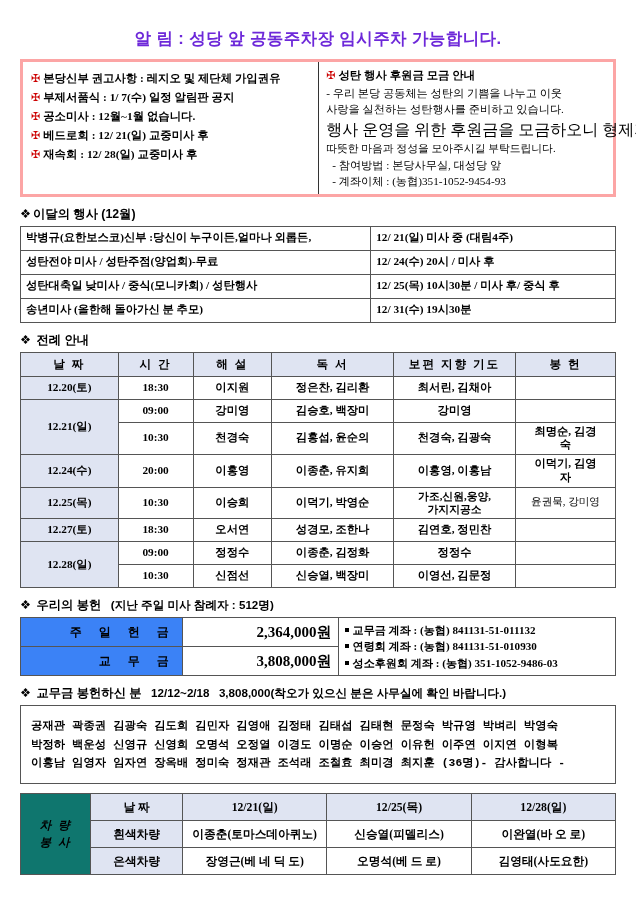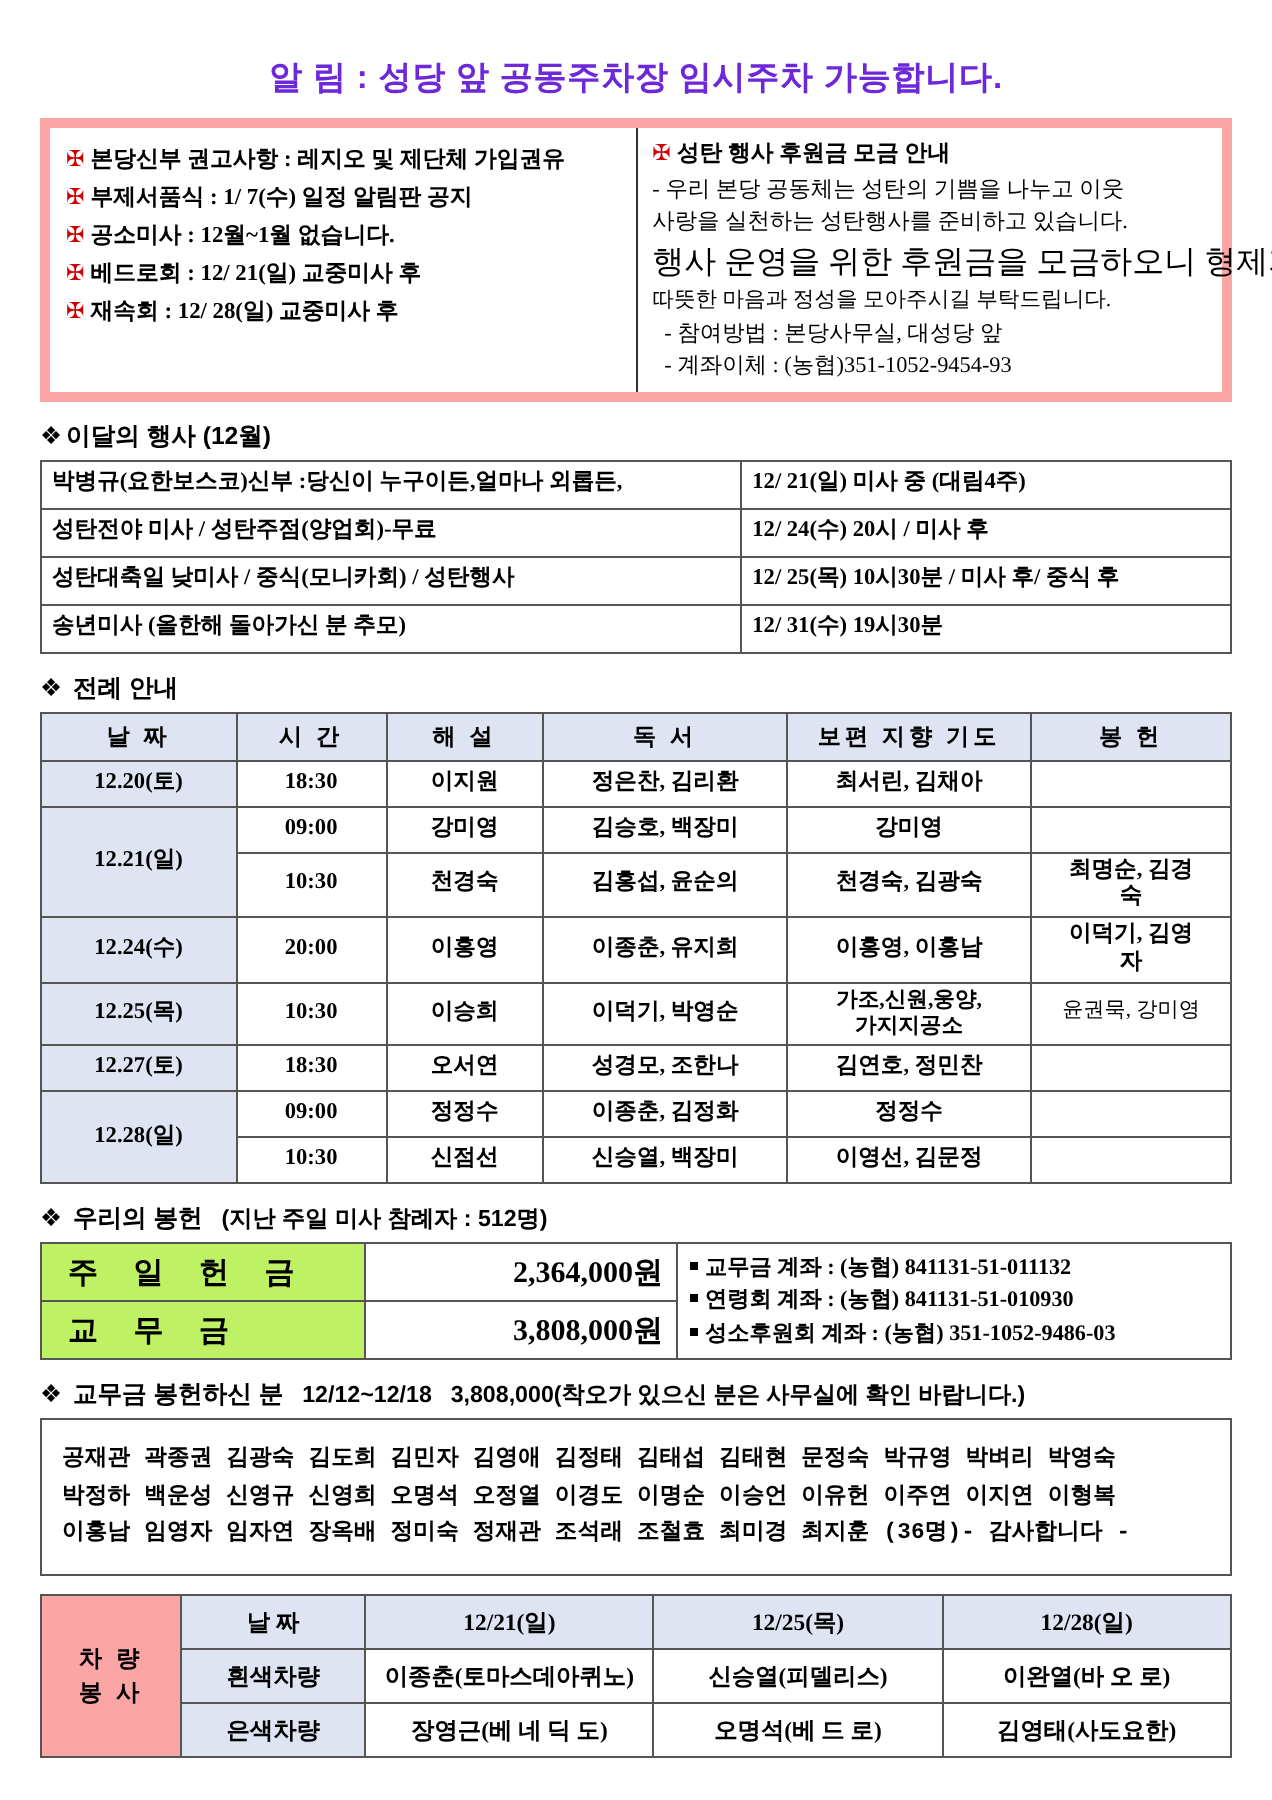--- a/index.html
+++ b/index.html
@@ -30,21 +30,21 @@
     font-weight: bold;
     font-size: 16.5px;
     letter-spacing: 0.4px;
     margin: 4px 0 9px 0;
     font-family: "Liberation Sans", "DejaVu Sans", sans-serif;
   }
 
   
   .notice-wrap {
     display: flex;
-    border: 5px solid #fca5a5;
+    border: 3px solid #fca5a5;
     box-sizing: border-box;
     margin: 0 2px;
   }
   .notice-left {
     width: 50.2%;
     box-sizing: border-box;
     border-right: 1px solid #333;
     padding: 7px 4px 6px 8px;
   }
   .notice-right {
@@ -133,25 +133,25 @@
   .col-time { width: 12.6%; }
   .col-comm { width: 13.2%; }
   .col-read { width: 20.5%; }
   .col-pray { width: 20.5%; }
   .col-off  { width: 16.8%; }
 
   
   .offering td { padding: 4px 6px; }
   .off-label {
     width: 25%;
-    background: #bef264;
-    text-align: left;
+    background: #3b82f6;
+    text-align: right;
     letter-spacing: 7px;
     text-indent: 7px;
-    font-size: 15px;
+    font-size: 12px;
   }
   .off-amt {
     width: 24%;
     text-align: right;
     font-size: 15px;
     padding-right: 10px;
     font-family: "Liberation Serif", serif;
   }
   .off-accts { padding: 2px 6px 2px 8px; }
   .acct {
@@ -186,23 +186,24 @@
 
   
   .vehicle { margin-top: 9px; }
   .vehicle td {
     text-align: center;
     height: 20px;
     font-size: 11.7px;
   }
   .veh-side {
     width: 11%;
-    background: #fca5a5;
+    background: #0f766e;
     letter-spacing: 2px;
     line-height: 1.5;
+    font-style: italic;
   }
   .veh-lab {
     width: 15%;
     background: #dfe4f2;
   }
   .veh-head { background: #dfe4f2; }
   .veh-cell { width: 24.6%; }
 </style>
 </head>
 <body>
@@ -358,21 +359,21 @@
       <tr>
         <td class="off-label">교 무 금</td>
         <td class="off-amt">3,808,000원</td>
       </tr>
     </tbody>
   </table>
 
   <div class="sec-head">
     <span class="dia">❖</span>
     <span>교무금 봉헌하신 분</span>
-    <span class="sub">12/12~12/18</span>
+    <span class="sub">12/12~2/18</span>
     <span class="sub">3,808,000(착오가 있으신 분은 사무실에 확인 바랍니다.)</span>
   </div>
   <div class="donors">
     <div class="dline">공재관 곽종권 김광숙 김도희 김민자 김영애 김정태 김태섭 김태현 문정숙 박규영 박벼리 박영숙</div>
     <div class="dline">박정하 백운성 신영규 신영희 오명석 오정열 이경도 이명순 이승언 이유헌 이주연 이지연 이형복</div>
     <div class="dline">이홍남 임영자 임자연 장옥배 정미숙 정재관 조석래 조철효 최미경 최지훈 (36명)- 감사합니다 -</div>
   </div>
 
   <table class="vehicle">
     <tbody>

